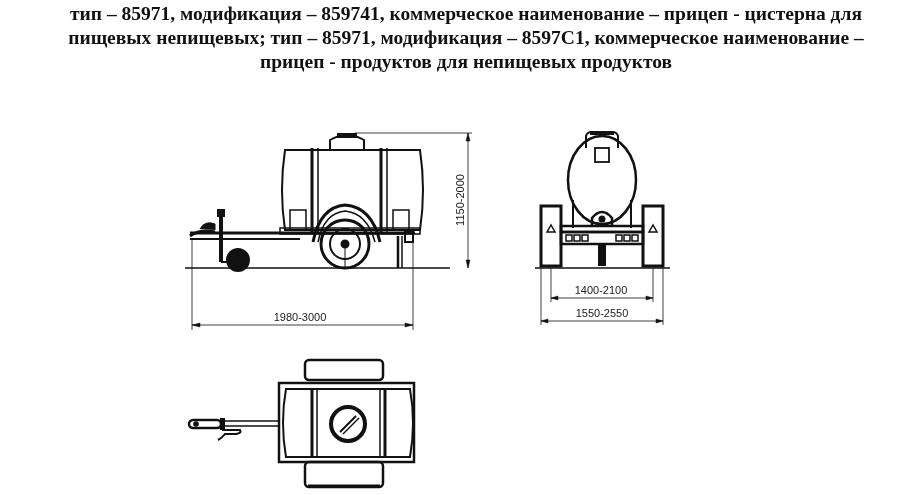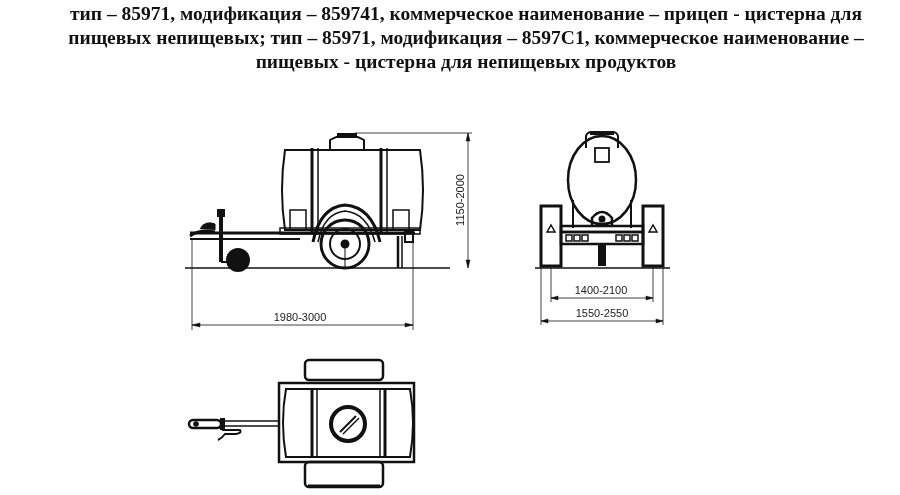--- a/index.html
+++ b/index.html
@@ -13,21 +13,21 @@
     .caption .ln { display: block; white-space: nowrap; padding-left: 32px; }
     svg { position: absolute; left: 0; top: 0; }
     .dimtxt { font-family: "Liberation Sans", sans-serif; font-size: 11px; fill: #222; }
   </style>
 </head>
 <body>
 
 <div class="caption">
   <span class="ln">тип – 85971, модификация – 859741, коммерческое наименование – прицеп - цистерна для</span>
   <span class="ln">пищевых непищевых; тип – 85971, модификация – 8597С1, коммерческое наименование –</span>
-  <span class="ln">пищевых - цистерна для непищевых продуктов</span>
+  <span class="ln">прицеп - продуктов для непищевых продуктов</span>
 </div>
 
 <svg width="900" height="495" viewBox="0 0 900 495">
 
   <g stroke="#111" fill="none" stroke-width="2">
 
     <path d="M285 150 Q279 190 285 230 L420 230 Q426 190 420 150 Z" stroke-width="2"></path>
     <line x1="312" y1="148" x2="312" y2="232" stroke-width="3"></line>
     <line x1="318" y1="148" x2="318" y2="232" stroke-width="1.5"></line>
     <line x1="381" y1="148" x2="381" y2="232" stroke-width="3"></line>

